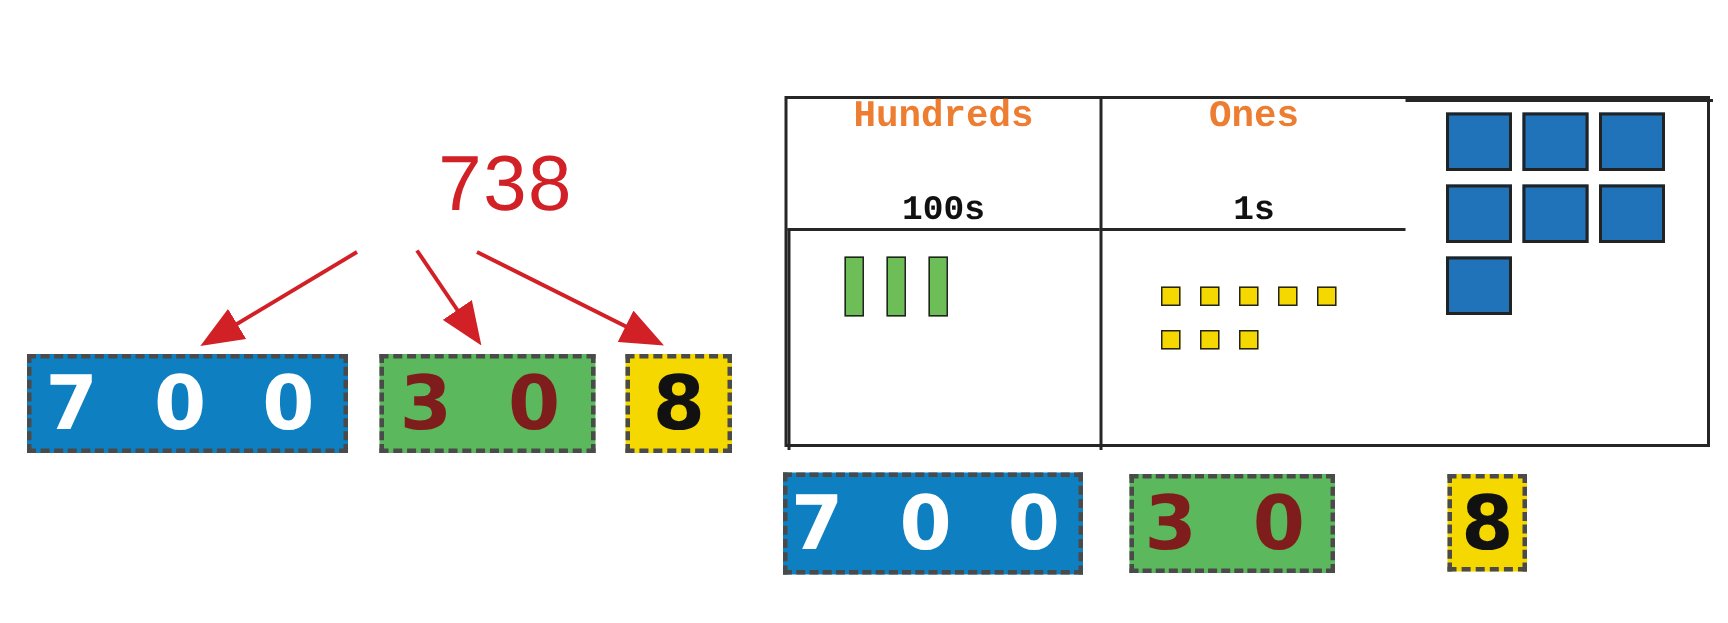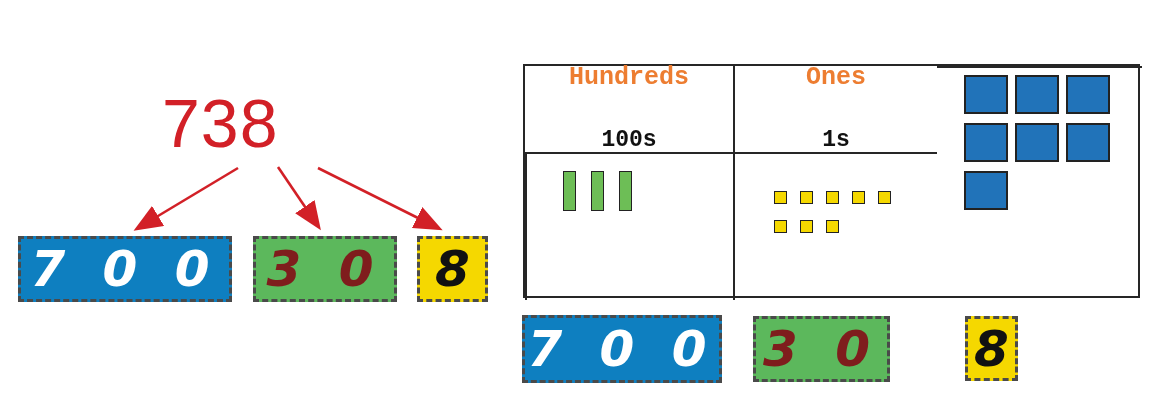--- a/index.html
+++ b/index.html
@@ -3,31 +3,31 @@
 <meta charset="utf-8">
 <style>
   html,body{margin:0;padding:0;background:#ffffff;}
   .stage{
     position:relative;width:1152px;height:415px;background:#fff;overflow:hidden;
     font-family:"Liberation Sans","DejaVu Sans",sans-serif;
   }
   
   .big-number{
     position:absolute;left:162px;top:90px;width:220px;height:66px;
-    text-align:left;font-size:68px;line-height:66px;font-weight:400;
+    text-align:right;font-size:52px;line-height:66px;font-weight:400;
     color:var(--red,#d22027);letter-spacing:1px;
   }
   .arrows-svg{position:absolute;left:0;top:0;width:1152px;height:415px;pointer-events:none;}
   .arrows-svg line{stroke:var(--red,#d22027);stroke-width:2.6;}
   #arrowhead path{fill:var(--red,#d22027);}
   
   .vbox{
     position:absolute;display:flex;align-items:center;justify-content:center;
     border:3px dashed #4a4a4a;box-sizing:border-box;
-    font-family:"DejaVu Sans",sans-serif;font-style:italic;font-weight:600;
+    font-family:"DejaVu Sans",sans-serif;font-weight:600;
     letter-spacing:10px;white-space:pre;
   }
   .vbox.blue{background:var(--blue-box,#0e7fc0);color:#ffffff;}
   .vbox.green{background:var(--green-box,#5cb85c);color:#7f1d1d;}
   .vbox.yellow{background:var(--yellow-box,#f5d800);color:#111111;}
   .left-hundreds{left:18px;top:236px;width:214px;height:66px;font-size:50px;}
   .left-tens{left:253px;top:236px;width:144px;height:66px;font-size:50px;}
   .left-ones{left:417px;top:236px;width:71px;height:66px;font-size:50px;letter-spacing:0;}
   .bot-hundreds{left:522px;top:315px;width:200px;height:68px;font-size:50px;}
   .bot-tens{left:753px;top:316px;width:137px;height:66px;font-size:50px;}

